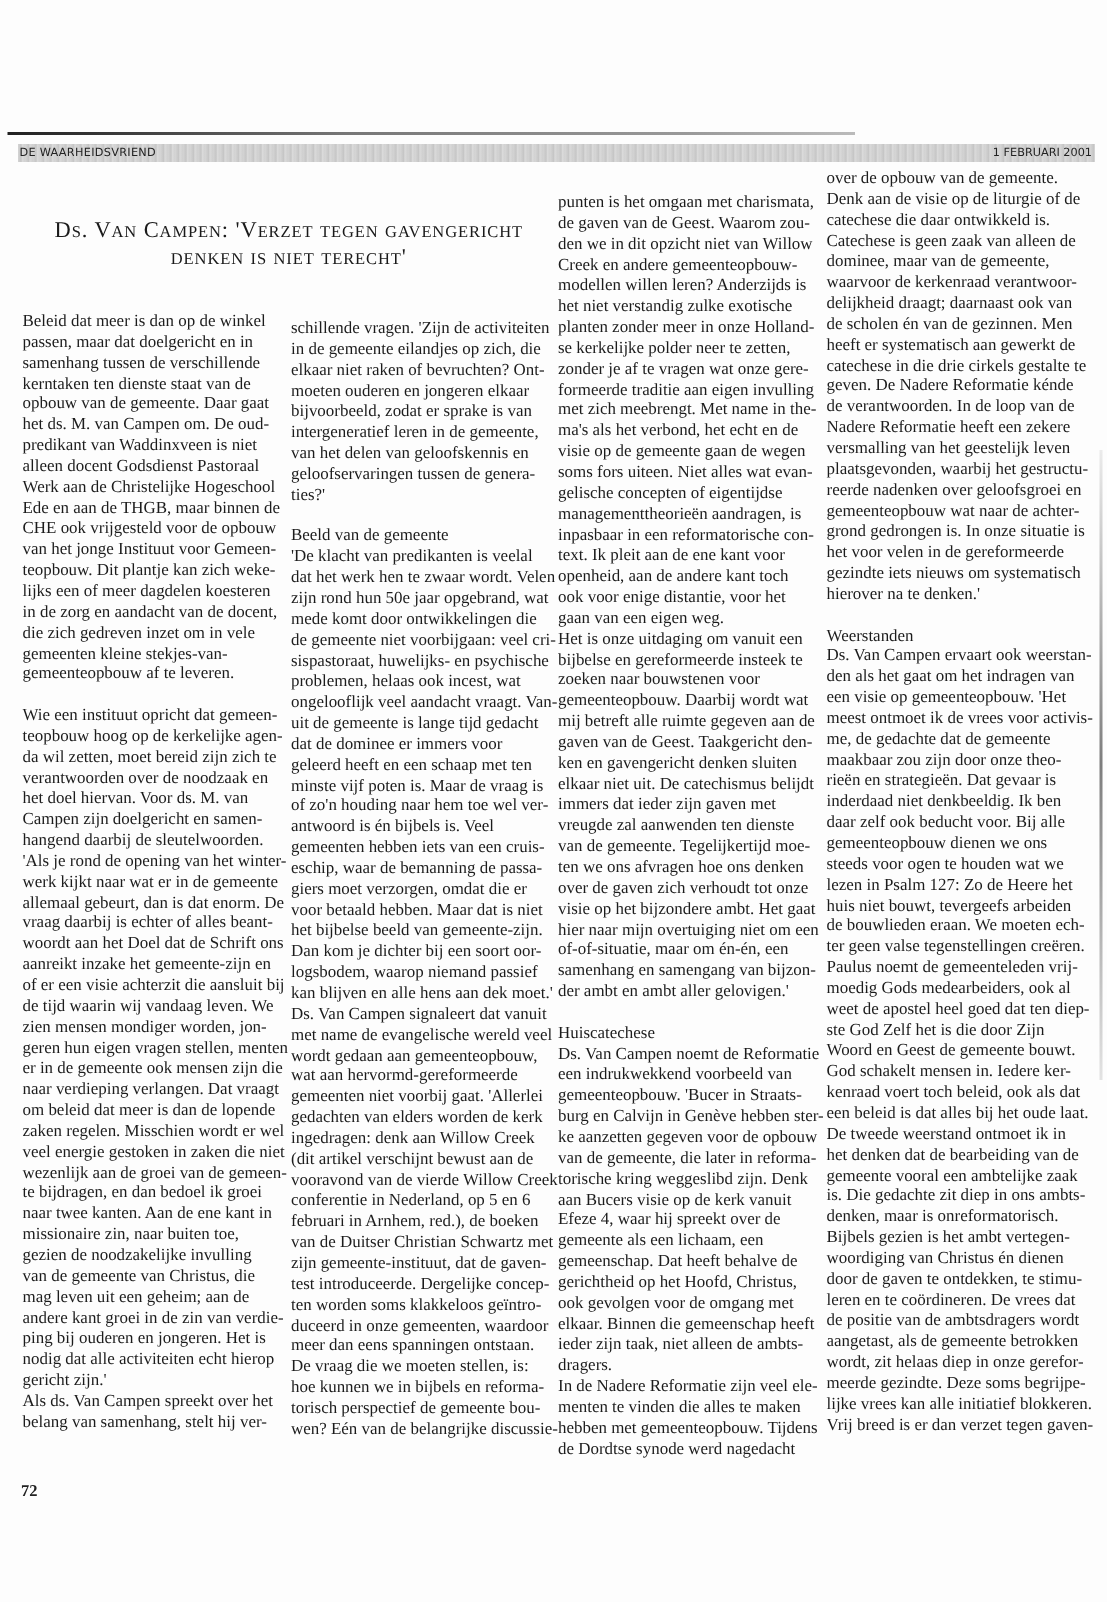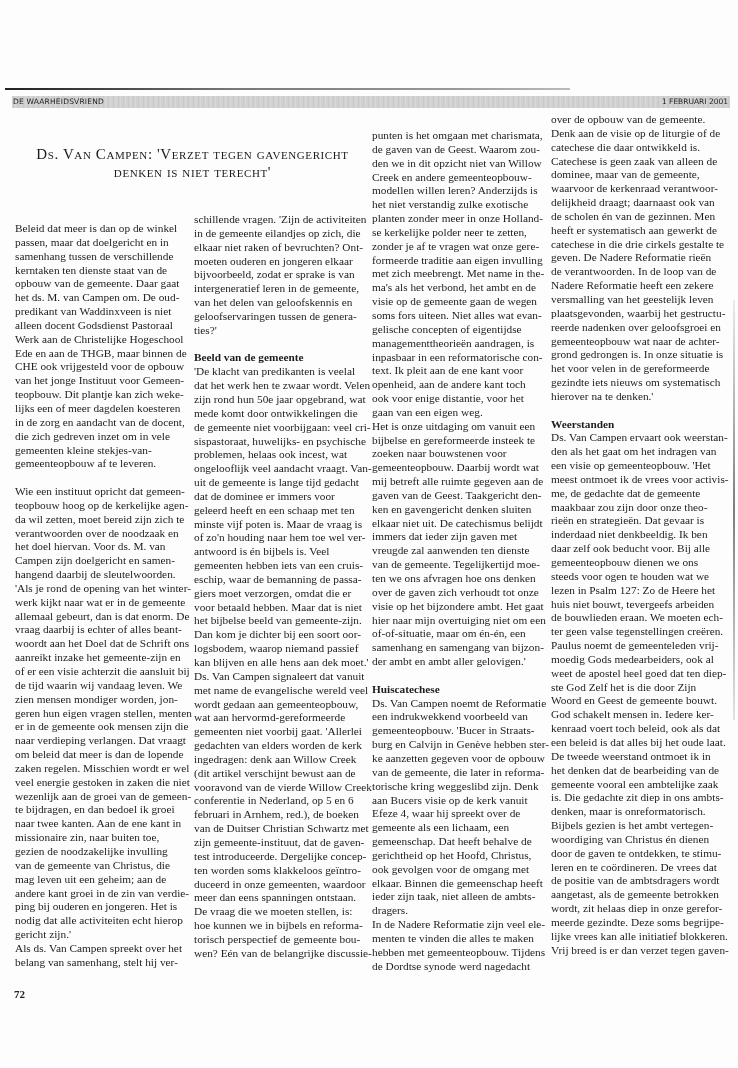--- a/index.html
+++ b/index.html
@@ -15,23 +15,23 @@
   .header-right { position: absolute; right: 10px; top: 97px; font-family: "DejaVu Sans", "Liberation Sans", sans-serif;
     font-size: 7.5px; font-weight: normal; color: #222; }
   .kicker { position: absolute; left: 20px; width: 345px; text-align: center;
     font-family: "Liberation Serif", serif; font-size: 15px; font-variant: small-caps; letter-spacing: 0.6px; color: #1a1a1a; line-height: 19px; }
   .kicker.l1 { top: 145px; }
   .kicker.l2 { top: 163px; }
   .title { position: absolute; left: 15px; top: 178px; width: 355px; text-align: center;
     font-family: "Liberation Serif", serif; font-size: 27px; color: #111; letter-spacing: -0.2px; }
   .col { position: absolute; font-family: "Liberation Serif", serif; font-size: 11.3px; line-height: 13.85px; color: #1c1c1c; white-space: nowrap; }
   .col .ln { display: block; height: 13.85px; }
-  .col .h { font-weight: bold; }
+  .col .h { font-weight: normal; }
   .col .gap { display: block; height: 13.85px; }
-  .col1 { left: 15px; top: 222px; }
+  .col1 { left: 15px; top: 208px; }
   .col2 { left: 194px; top: 213px; }
   .col3 { left: 372px; top: 113px; margin-top: 16px; }
   .col4 { left: 551px; top: 113px; }
   .page-number { position: absolute; left: 14px; top: 964px; font-family: "Liberation Serif", serif; font-size: 11px; font-weight: bold; color: #222; margin-top: 24px; }
   .scan-edge { position: absolute; left: 733px; top: 300px; width: 2px; height: 420px;
     background: linear-gradient(to bottom, rgba(80,80,80,0.1), rgba(40,40,40,0.6) 50%, rgba(80,80,80,0.15)); }
 </style>
 </head>
 <body>
 
@@ -163,21 +163,21 @@
       <span class="ln">de gaven van de Geest. Waarom zou-</span>
       <span class="ln">den we in dit opzicht niet van Willow</span>
       <span class="ln">Creek en andere gemeenteopbouw-</span>
       <span class="ln">modellen willen leren? Anderzijds is</span>
       <span class="ln">het niet verstandig zulke exotische</span>
       <span class="ln">planten zonder meer in onze Holland-</span>
       <span class="ln">se kerkelijke polder neer te zetten,</span>
       <span class="ln">zonder je af te vragen wat onze gere-</span>
       <span class="ln">formeerde traditie aan eigen invulling</span>
       <span class="ln">met zich meebrengt. Met name in the-</span>
-      <span class="ln">ma's als het verbond, het ambt en de</span>
+      <span class="ln">ma's als het verbond, het echt en de</span>
       <span class="ln">visie op de gemeente gaan de wegen</span>
       <span class="ln">soms fors uiteen. Niet alles wat evan-</span>
       <span class="ln">gelische concepten of eigentijdse</span>
       <span class="ln">managementtheorieën aandragen, is</span>
       <span class="ln">inpasbaar in een reformatorische con-</span>
       <span class="ln">text. Ik pleit aan de ene kant voor</span>
       <span class="ln">openheid, aan de andere kant toch</span>
       <span class="ln">ook voor enige distantie, voor het</span>
       <span class="ln">gaan van een eigen weg.</span>
       <span class="ln">Het is onze uitdaging om vanuit een</span>
@@ -225,21 +225,21 @@
       <span class="ln">over de opbouw van de gemeente.</span>
       <span class="ln">Denk aan de visie op de liturgie of de</span>
       <span class="ln">catechese die daar ontwikkeld is.</span>
       <span class="ln">Catechese is geen zaak van alleen de</span>
       <span class="ln">dominee, maar van de gemeente,</span>
       <span class="ln">waarvoor de kerkenraad verantwoor-</span>
       <span class="ln">delijkheid draagt; daarnaast ook van</span>
       <span class="ln">de scholen én van de gezinnen. Men</span>
       <span class="ln">heeft er systematisch aan gewerkt de</span>
       <span class="ln">catechese in die drie cirkels gestalte te</span>
-      <span class="ln">geven. De Nadere Reformatie rieën</span>
+      <span class="ln">geven. De Nadere Reformatie kénde</span>
       <span class="ln">de verantwoorden. In de loop van de</span>
       <span class="ln">Nadere Reformatie heeft een zekere</span>
       <span class="ln">versmalling van het geestelijk leven</span>
       <span class="ln">plaatsgevonden, waarbij het gestructu-</span>
       <span class="ln">reerde nadenken over geloofsgroei en</span>
       <span class="ln">gemeenteopbouw wat naar de achter-</span>
       <span class="ln">grond gedrongen is. In onze situatie is</span>
       <span class="ln">het voor velen in de gereformeerde</span>
       <span class="ln">gezindte iets nieuws om systematisch</span>
       <span class="ln">hierover na te denken.'</span>

